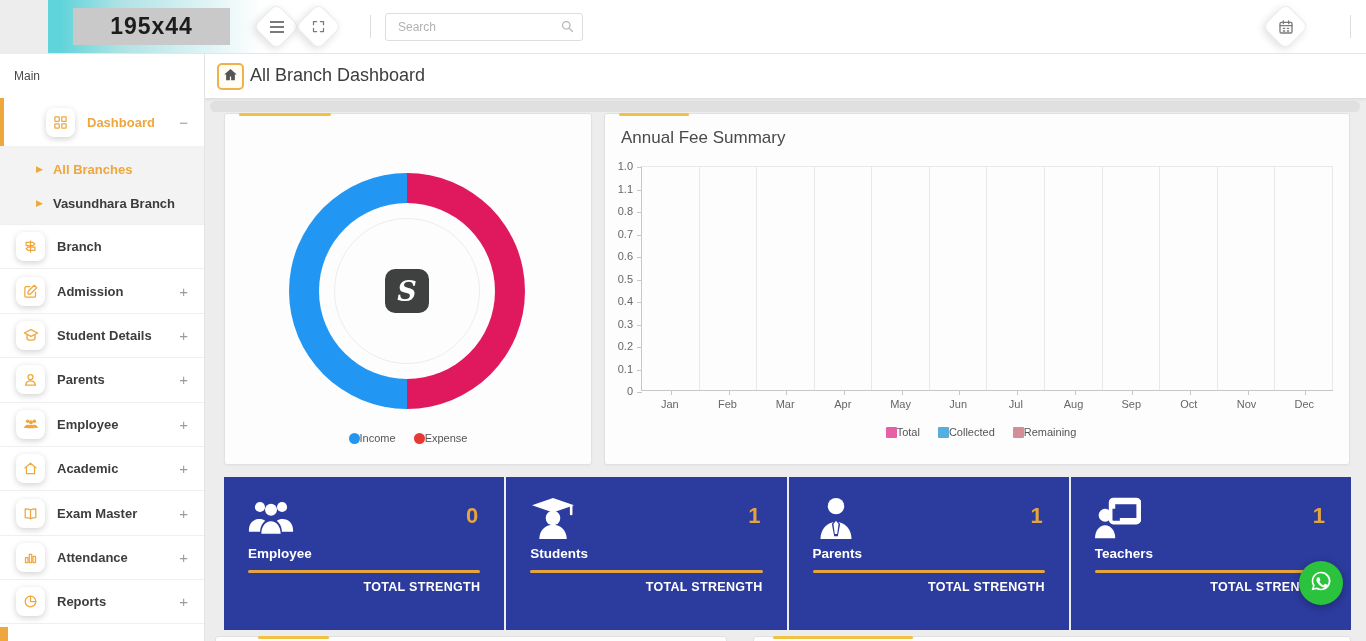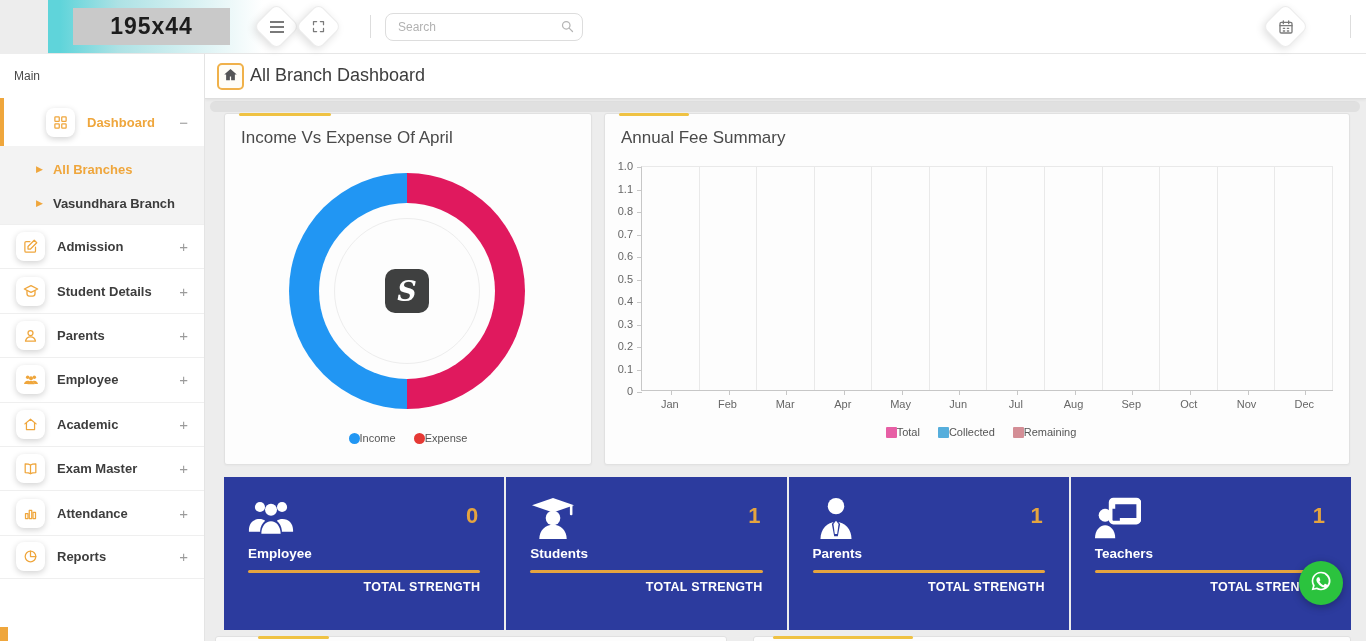--- a/index.html
+++ b/index.html
@@ -10,21 +10,21 @@
     background:linear-gradient(90deg, var(--header-teal) 0px, var(--header-teal) 12px, rgba(95,212,218,.45) 70px, #ffffff 215px, #ffffff 100%);
     border-bottom:1px solid #e6e6e6; z-index:30;margin-left:48px; }
   .header-edge { position:absolute; right:0; top:0; width:7px; height:54px; background:var(--header-teal); }
   .logo-box { position:absolute; left:25px; top:8px; width:157px; height:37px; background:#c9c9c9;
     display:flex; align-items:center; justify-content:center; font-size:23px; font-weight:bold; color:#1c1c1c; letter-spacing:1px; }
   .diamond { position:absolute; width:33px; height:33px; background:#fff; border:1px solid #ececec; border-radius:7px;
     transform:rotate(45deg); box-shadow:0 3px 8px rgba(0,0,0,.13); cursor:pointer; }
   .diamond .dicon { position:absolute; inset:0; display:flex; align-items:center; justify-content:center; transform:rotate(-45deg); color:#7a7a7a; }
   .vdiv { position:absolute; top:15px; width:1px; height:23px; background:#ddd; }
   .search-wrap { position:absolute; left:337px; top:13px; width:198px; height:28px; }
-  .search-wrap input { width:100%; height:100%; border:1px solid #ddd; border-radius:8px; padding:0 30px 0 12px;
+  .search-wrap input { width:100%; height:100%; border:1px solid #ddd; border-radius:3px; padding:0 30px 0 12px;
     font-size:12px; color:#555; outline:none; font-family:inherit; background:#fff; }
   .search-wrap input::placeholder { color:#b2b2b2; }
   .search-wrap .sicon { position:absolute; right:8px; top:6px; color:#b5b5b5; }
   .avatar { position:absolute; left:1318px; top:8px; width:36px; height:37px; background:#dcdcdc; border:1px solid #c4c4c4;
     border-radius:6px; display:flex; flex-direction:column; align-items:center; justify-content:center; cursor:pointer; overflow:hidden; }
   .avatar .alt { font-size:6px; color:#333; line-height:5px; }
 
   
   .sidebar { position:absolute; left:0; top:54px; width:205px; height:587px; background:#fff; border-right:1px solid #e4e4e4; z-index:20; }
   .section-label { position:absolute; left:14px; top:15px; font-size:12px; color:#4a4a4a; }
@@ -173,20 +173,29 @@
       </div>
       <div class="submenu-item">
         <span class="caret">▶</span>
         <span>Vasundhara Branch</span>
       </div>
     </div>
   <div class="nav-list">
       <div class="nav-item">
         <span class="icon-box">
           <svg width="15" height="15" viewBox="0 0 24 24" fill="none" stroke="currentColor" stroke-width="2" stroke-linecap="round" stroke-linejoin="round">
+            <path d="M12 3v18M5 5.5h11l3 2.5-3 2.5H5zM19 13H8l-3 2.5L8 18h11z"></path>
+          </svg>
+        </span>
+        <span class="nav-label">Branch</span>
+        <span class="nav-expand"></span>
+      </div>
+      <div class="nav-item">
+        <span class="icon-box">
+          <svg width="15" height="15" viewBox="0 0 24 24" fill="none" stroke="currentColor" stroke-width="2" stroke-linecap="round" stroke-linejoin="round">
             <path d="M20 13v6a2 2 0 0 1-2 2H5a2 2 0 0 1-2-2V6a2 2 0 0 1 2-2h6"></path>
             <path d="M18 2l4 4-10 10H8v-4z"></path>
           </svg>
         </span>
         <span class="nav-label">Admission</span>
         <span class="nav-expand">+</span>
       </div>
       <div class="nav-item">
         <span class="icon-box">
           <svg width="16" height="16" viewBox="0 0 24 24" fill="none" stroke="currentColor" stroke-width="2" stroke-linecap="round" stroke-linejoin="round">
@@ -270,21 +279,20 @@
         </svg></span>
   </div>
   <div class="crumb-title">All Branch Dashboard</div>
 </div>
 
 <div class="content">
   <div class="scroll-band"></div>
 
   <div class="card donut-card">
     <div class="card-accent" style="left:14px; width:92px;"></div>
-    <div class="card-title">Income Vs Expense Of April</div>
     <div class="donut-ring" style="background: conic-gradient(from 180deg, rgb(33, 150, 243) 0deg, rgb(33, 150, 243) 50%, rgb(224, 25, 94) 0deg, rgb(224, 25, 94) 100%);">
       <div class="donut-hole"></div>
       <div class="donut-faint-ring"></div>
     </div>
     <div class="donut-logo">S</div>
     <div class="legend-row" style="top:318px;">
         <span class="legend-item">
           <span class="legend-dot" style="background:#2196f3"></span>
           <span>Income</span>
         </span>

